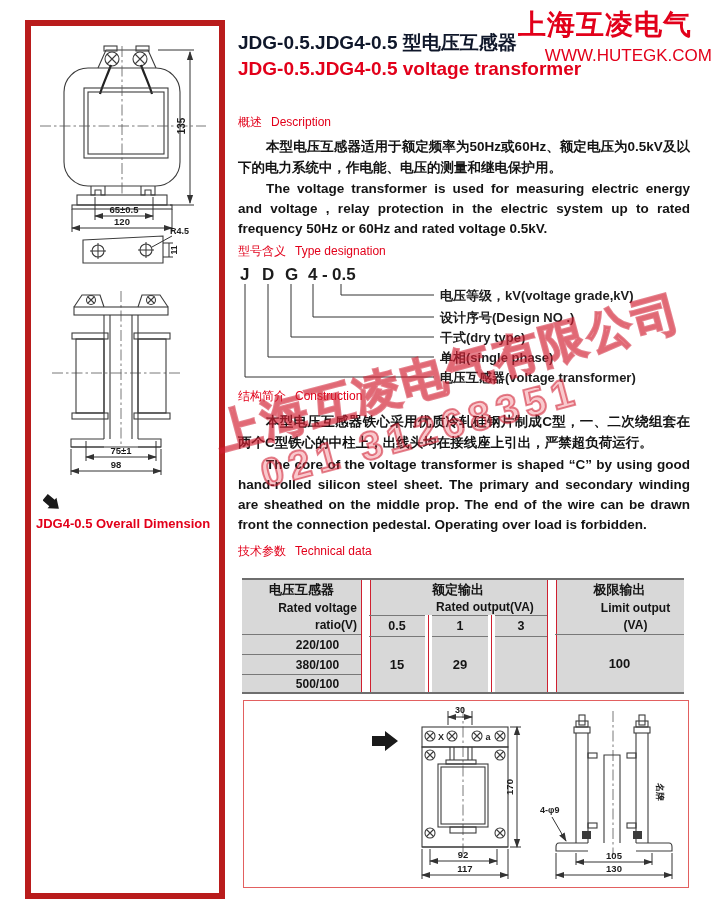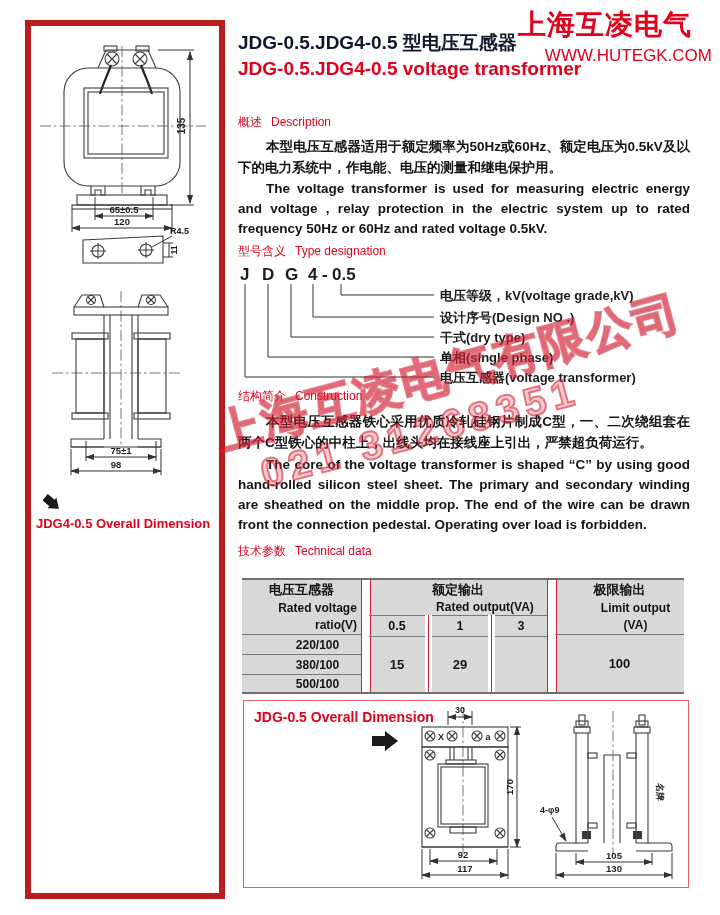--- a/index.html
+++ b/index.html
@@ -219,21 +219,20 @@
   <div class="tcell" style="left:190px;top:57px;width:56px;height:55px">29</div>
 
   <div class="tcell" style="left:313px;top:1px;width:129px;height:18px">极限输出</div>
   <div class="tcell small" style="left:313px;top:19px;width:129px;height:17px">Limit output</div>
   <div class="tcell small" style="left:313px;top:36px;width:129px;height:17px">(VA)</div>
   <div class="hline" style="left:313px;top:54px;width:129px"></div>
   <div class="tcell" style="left:313px;top:55px;width:129px;height:57px">100</div>
 </div>
 
 <div class="abs bottom-panel">
-  <div class="abs bottom-caption">JDG-0.5 Overall Dimension</div>
   <svg class="abs" style="left:128px;top:30px" width="26" height="20" viewBox="0 0 26 20">
     <polygon points="0,5 13,5 13,0 26,10 13,20 13,15 0,15" fill="#1a1a1a"></polygon>
   </svg>
 
   <svg class="abs" style="left:176px;top:2px" width="105" height="180" viewBox="0 0 105 180">
     <defs>
       <marker id="ar3" viewBox="0 0 10 10" refX="9" refY="5" markerWidth="9" markerHeight="9" orient="auto-start-reverse" markerUnits="userSpaceOnUse">
         <path d="M0,1.5 L10,5 L0,8.5 Z" fill="#333"></path>
       </marker>
     </defs>

